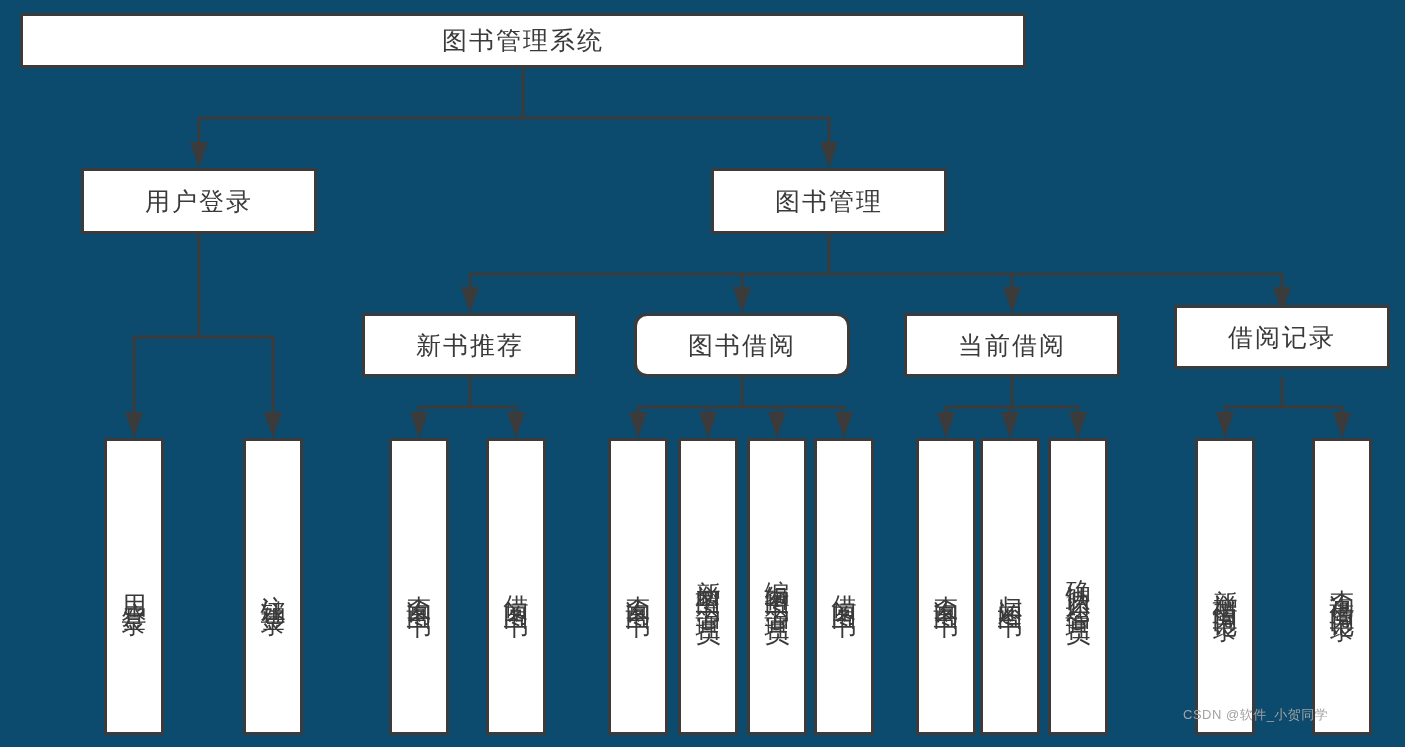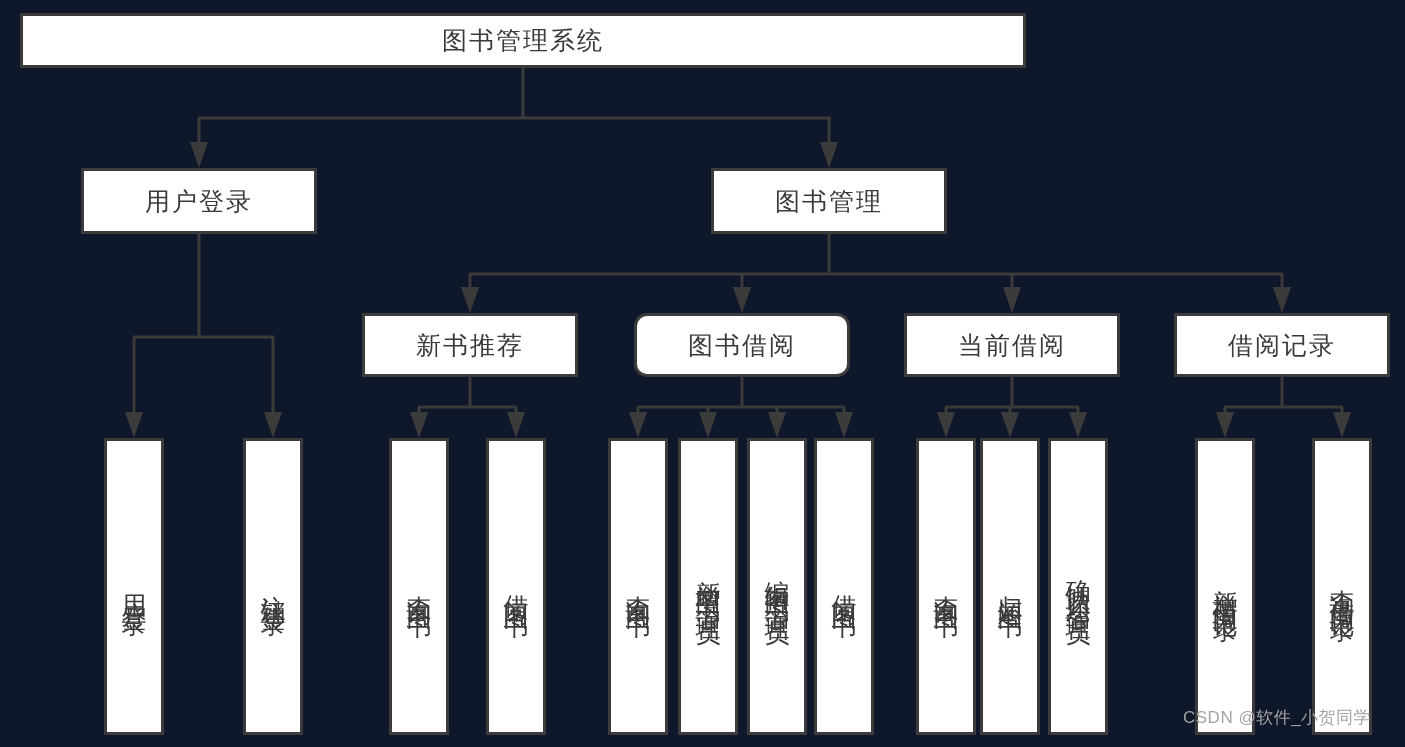--- a/index.html
+++ b/index.html
@@ -5,21 +5,21 @@
   html, body {
     margin: 0;
     padding: 0;
     background: #ffffff;
     font-family: "Liberation Sans", "DejaVu Sans", sans-serif;
   }
   .stage {
     position: relative;
     width: 1405px;
     height: 747px;
-    background: #0f172a;
+    background: #0c4a6e;
     overflow: hidden;
   }
   .connectors {
     position: absolute;
     left: 0; top: 0;
     width: 1405px;
     height: 747px;
   }
   .node {
     position: absolute;
@@ -43,40 +43,40 @@
     letter-spacing: 6px;
     white-space: nowrap;
   }
   
   .n-root        { left: 20px;  top: 13px;  width: 1006px; height: 55px; }
   .n-user-login  { left: 81px;  top: 168px; width: 236px;  height: 66px; }
   .n-book-mgmt   { left: 711px; top: 168px; width: 236px;  height: 66px; }
   .n-new-books   { left: 362px; top: 313px; width: 216px;  height: 64px; }
   .n-book-borrow { left: 634px; top: 313px; width: 216px;  height: 64px; border-radius: 13px; }
   .n-cur-borrow  { left: 904px; top: 313px; width: 216px;  height: 64px; justify-content: center; }
-  .n-records     { left: 1174px;top: 313px; width: 216px;  height: 64px; }
+  .n-records     { left: 1174px;top: 305px; width: 216px;  height: 64px; }
   .leaf { top: 438px; width: 60px; height: 297px; }
   .lf-0  { left: 104px; }
   .lf-1  { left: 243px; }
   .lf-2  { left: 389px; }
   .lf-3  { left: 486px; }
   .lf-4  { left: 608px; }
   .lf-5  { left: 678px; }
   .lf-6  { left: 747px; }
   .lf-7  { left: 814px; }
   .lf-8  { left: 916px; }
   .lf-9  { left: 980px; }
   .lf-10 { left: 1048px; }
   .lf-11 { left: 1195px; }
   .lf-12 { left: 1312px; }
   .watermark {
     position: absolute;
     left: 1183px;
     top: 706px;
-    font-size: 17px;
+    font-size: 13px;
     letter-spacing: 0.5px;
     color: #a3a3a3;
     z-index: 5;
     white-space: nowrap;
   }
   svg path { stroke: #3b3b3b; stroke-width: 3; fill: none; }
   svg polygon { fill: #3b3b3b; }
 </style>
 </head>
 <body>

